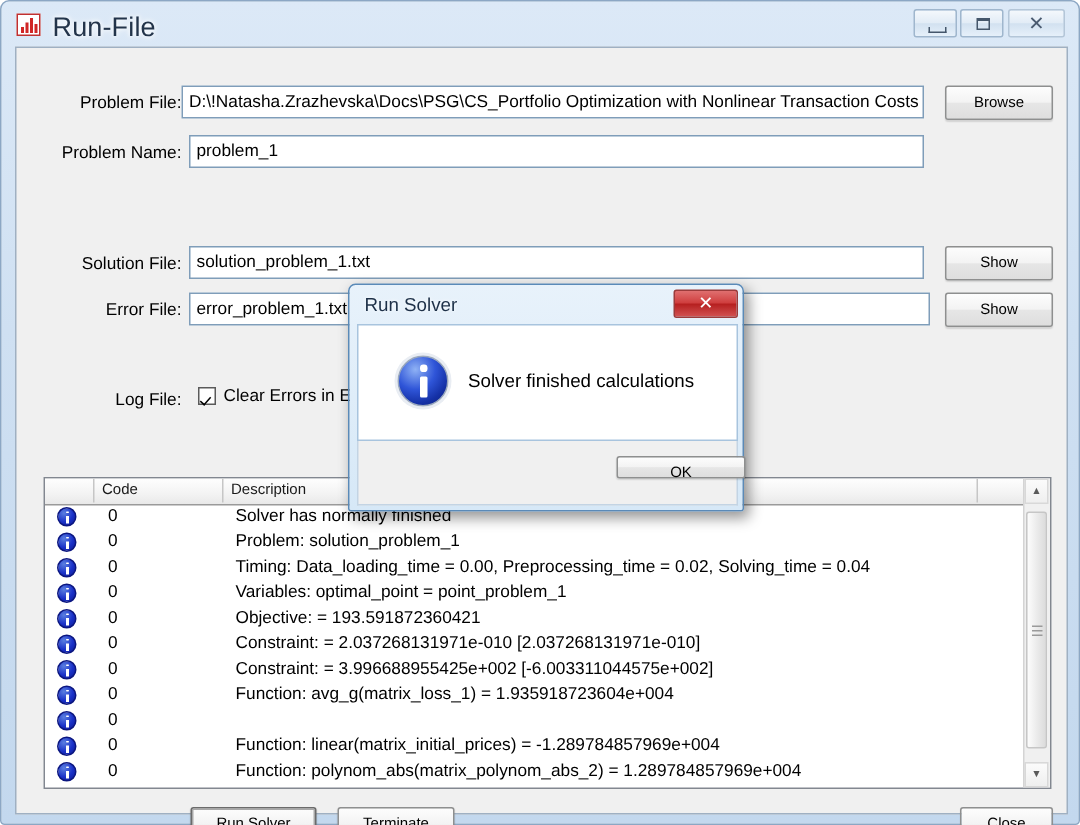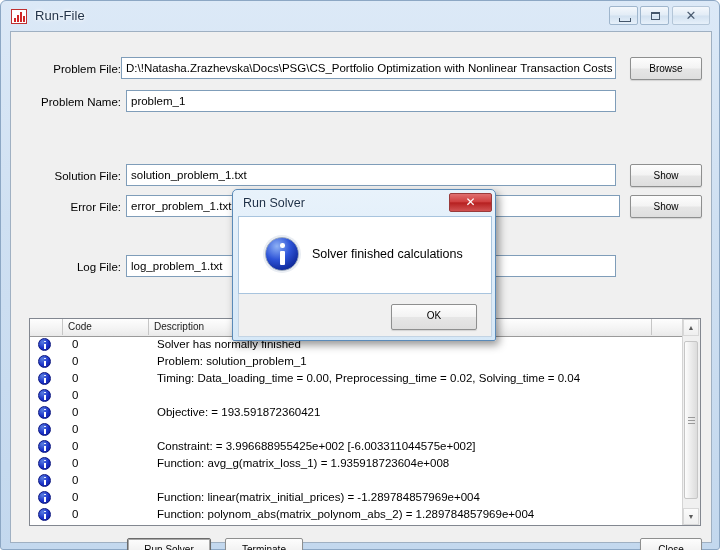--- a/index.html
+++ b/index.html
@@ -29,21 +29,21 @@
   #title-icon {
     position: absolute; left: 10px; top: 8px;
     width: 16px; height: 15px;
     background: #ffffff;
     border: 1px solid #c03030;
     box-sizing: border-box;
   }
   #title-icon .bar { position: absolute; background: #d02626; }
   #title-text {
     position: absolute; left: 34px; top: 7px;
-    font-size: 13px;
+    font-size: 18px;
     color: #23344a;
     text-shadow: 0 0 3px #fff, 0 0 5px #fff;
     letter-spacing: .1px;
     text-align: center;
   }
   .winbtn {
     position: absolute; top: 5px;
     width: 29px; height: 19px;
     box-sizing: border-box;
     border: 1px solid #9fb6cd;
@@ -278,22 +278,22 @@
     font-size: 12.5px; color: #000; text-align: right;
   }
   #dlg-footer {
     position: absolute; left: 5px; top: 104px;
     width: 254px; height: 43px;
     background: #f0f0f0;
     border: 1px solid #c3d4e4; border-top: none;
     box-sizing: border-box;
   }
   #dlg-ok {
-    position: absolute; left: 152px; top: 10px;
-    width: 86px; height: 26px; line-height: 21px;
+    position: absolute; left: 172px; top: 10px;
+    width: 86px; height: 15px; line-height: 21px;
   }
 </style>
 </head>
 <body>
 
 <div id="window">
 
   <div id="titlebar">
     <div id="title-icon">
       <div class="bar" style="left:2px;top:8px;width:2px;height:4px;"></div>
@@ -331,21 +331,20 @@
       <div class="form-label" style="left:32px; top:169px; width:78px;">Error File:</div>
       <div class="tbox" style="left:115px; top:163px; width:494px; height:22px;">error_problem_1.txt</div>
       <div class="btn" style="left:619px; top:163px; width:72px; height:23px; line-height:21px;">Show</div>
 
       <div id="chk-clear-errors">
         <span class="chk-box"></span>
         <span>Clear Errors in Error File</span>
       </div>
 
       <div class="form-label" style="left:38px; top:229px; width:72px;">Log File:</div>
-      <div class="tbox" style="left:115px; top:223px; width:490px; height:22px;">log_problem_1.txt</div>
 
       <div id="loggrid">
         <div id="loghead">
           <div class="hcell" style="left:0;   width:33px;"></div>
           <div class="hcell" style="left:33px; width:86px;">Code</div>
           <div class="hcell" style="left:119px; width:503px;">Description</div>
           <div class="hcell" style="left:622px; width:48px; border-right:none;"></div>
         </div>
         <div id="logbody">
             <div class="logrow">
@@ -359,39 +358,41 @@
               <span class="cell-desc">Problem: solution_problem_1</span>
             </div>
             <div class="logrow">
               <span class="info-icon"></span>
               <span class="cell-code">0</span>
               <span class="cell-desc">Timing: Data_loading_time = 0.00, Preprocessing_time = 0.02, Solving_time = 0.04</span>
             </div>
             <div class="logrow">
               <span class="info-icon"></span>
               <span class="cell-code">0</span>
+              <span class="cell-desc">Variables: optimal_point = point_problem_1</span>
             </div>
             <div class="logrow">
               <span class="info-icon"></span>
               <span class="cell-code">0</span>
               <span class="cell-desc">Objective:  = 193.591872360421</span>
             </div>
             <div class="logrow">
               <span class="info-icon"></span>
               <span class="cell-code">0</span>
+              <span class="cell-desc">Constraint:  = 2.037268131971e-010 [2.037268131971e-010]</span>
             </div>
             <div class="logrow">
               <span class="info-icon"></span>
               <span class="cell-code">0</span>
               <span class="cell-desc">Constraint:  = 3.996688955425e+002 [-6.003311044575e+002]</span>
             </div>
             <div class="logrow">
               <span class="info-icon"></span>
               <span class="cell-code">0</span>
-              <span class="cell-desc">Function: avg_g(matrix_loss_1) = 1.935918723604e+008</span>
+              <span class="cell-desc">Function: avg_g(matrix_loss_1) = 1.935918723604e+004</span>
             </div>
             <div class="logrow">
               <span class="info-icon"></span>
               <span class="cell-code">0</span>
             </div>
             <div class="logrow">
               <span class="info-icon"></span>
               <span class="cell-code">0</span>
               <span class="cell-desc">Function: linear(matrix_initial_prices) = -1.289784857969e+004</span>
             </div>

